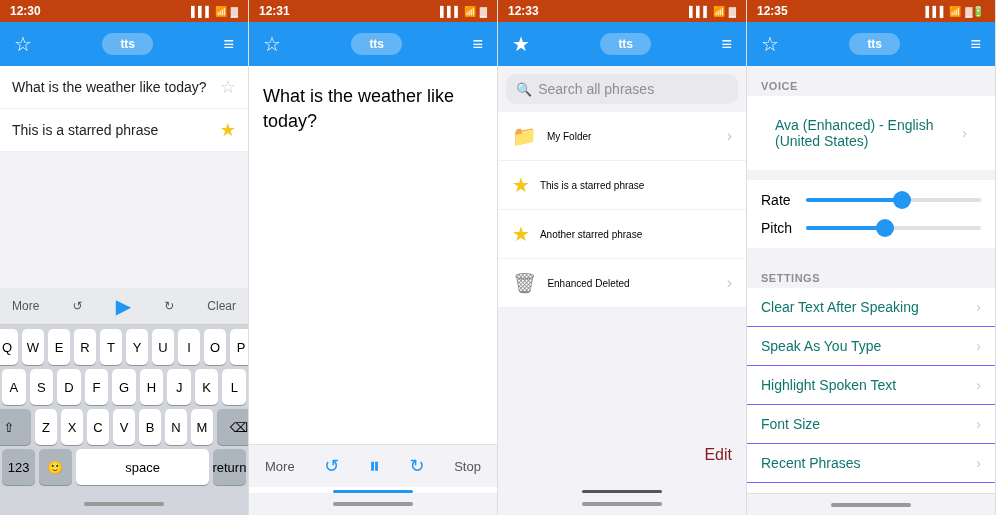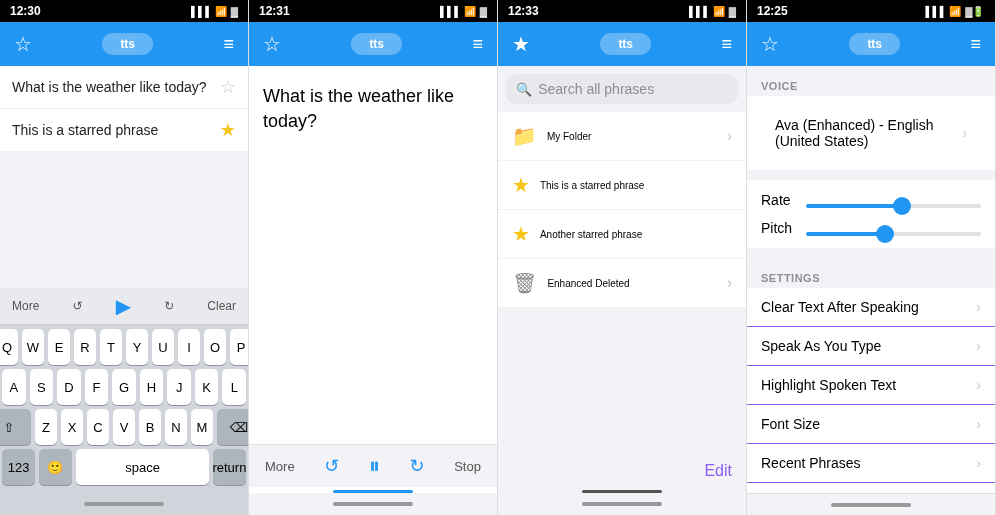--- a/index.html
+++ b/index.html
@@ -21,21 +21,21 @@
       display: flex;
       flex-direction: column;
       border-right: 1px solid #ddd;
       overflow: hidden;
       position: relative;
     }
 
     
     .status-bar {
       height: 22px;
-      background: #000000;
+      background: #c2410c;
       display: flex;
       align-items: center;
       justify-content: space-between;
       padding: 0 10px;
       color: white;
       font-size: 11px;
       font-weight: 600;
     }
     .status-bar .time { font-size: 12px; font-weight: 700; }
     .status-icons { display: flex; align-items: center; gap: 3px; font-size: 10px; }
@@ -229,32 +229,32 @@
       margin: 0 0 10px 0;
     }
     .settings-row {
       display: flex;
       align-items: center;
       padding: 11px 14px;
       border-bottom: 1px solid #8b5cf6;
       cursor: pointer;
     }
     .settings-row:last-child { border-bottom: none; }
-    .settings-row .sr-label { font-size: 14px; color: #000000; flex: 1; }
+    .settings-row .sr-label { font-size: 14px; color: #0f766e; flex: 1; }
     .settings-row .sr-chevron { color: #c7c7cc; font-size: 14px; }
 
     .voice-section {
       background: white;
       margin-bottom: 10px;
       padding: 10px 14px;
     }
 
     .slider-row {
       display: flex;
-      align-items: flex-end;
+      align-items: center;
       padding: 6px 14px;
       gap: 10px;
     }
     .slider-label { font-size: 14px; color: #000; width: 35px; }
     .slider-track {
       flex: 1;
       height: 4px;
       background: #e0e0e0;
       border-radius: 2px;
       position: relative;
@@ -431,30 +431,30 @@
         <span class="fi-icon" style="color:#f5c518;">★</span>
         <span class="fi-name">Another starred phrase</span>
       </div>
       <div class="folder-item">
         <span class="fi-icon" style="color:#888;">🗑</span>
         <span class="fi-name">Enhanced Deleted</span>
         <span class="fi-chevron">›</span>
       </div>
     </div>
   </div>
-  <span class="edit-btn" style="position:absolute; bottom:35px; right:14px; color:#8b5cf6; font-size:16px;">Edit</span>
+  <span class="edit-btn" style="position:absolute; bottom:51px; right:14px; color:#7f1d1d; font-size:16px;">Edit</span>
   <div style="position:absolute; bottom:22px; left:50%; transform:translateX(-50%); width:80px; height:3px; background:#555; border-radius:2px;"></div>
   <div style="position:absolute; bottom:0; left:0; right:0; height:22px; display:flex; align-items:center; justify-content:center; background:#f2f2f7;">
     <div class="home-indicator"></div>
   </div>
 </div>
 
 <div class="phone phone4" style="position:relative;">
   <div class="status-bar">
-    <span class="time">12:25</span>
+    <span class="time">12:35</span>
     <div class="status-icons">
       <span>▌▌▌</span>
       <span>📶</span>
       <span>▓🔋</span>
     </div>
   </div>
   <div class="nav-bar">
     <span class="nav-star">☆</span>
     <div class="nav-center">tts</div>
     <span class="nav-right">≡</span>

